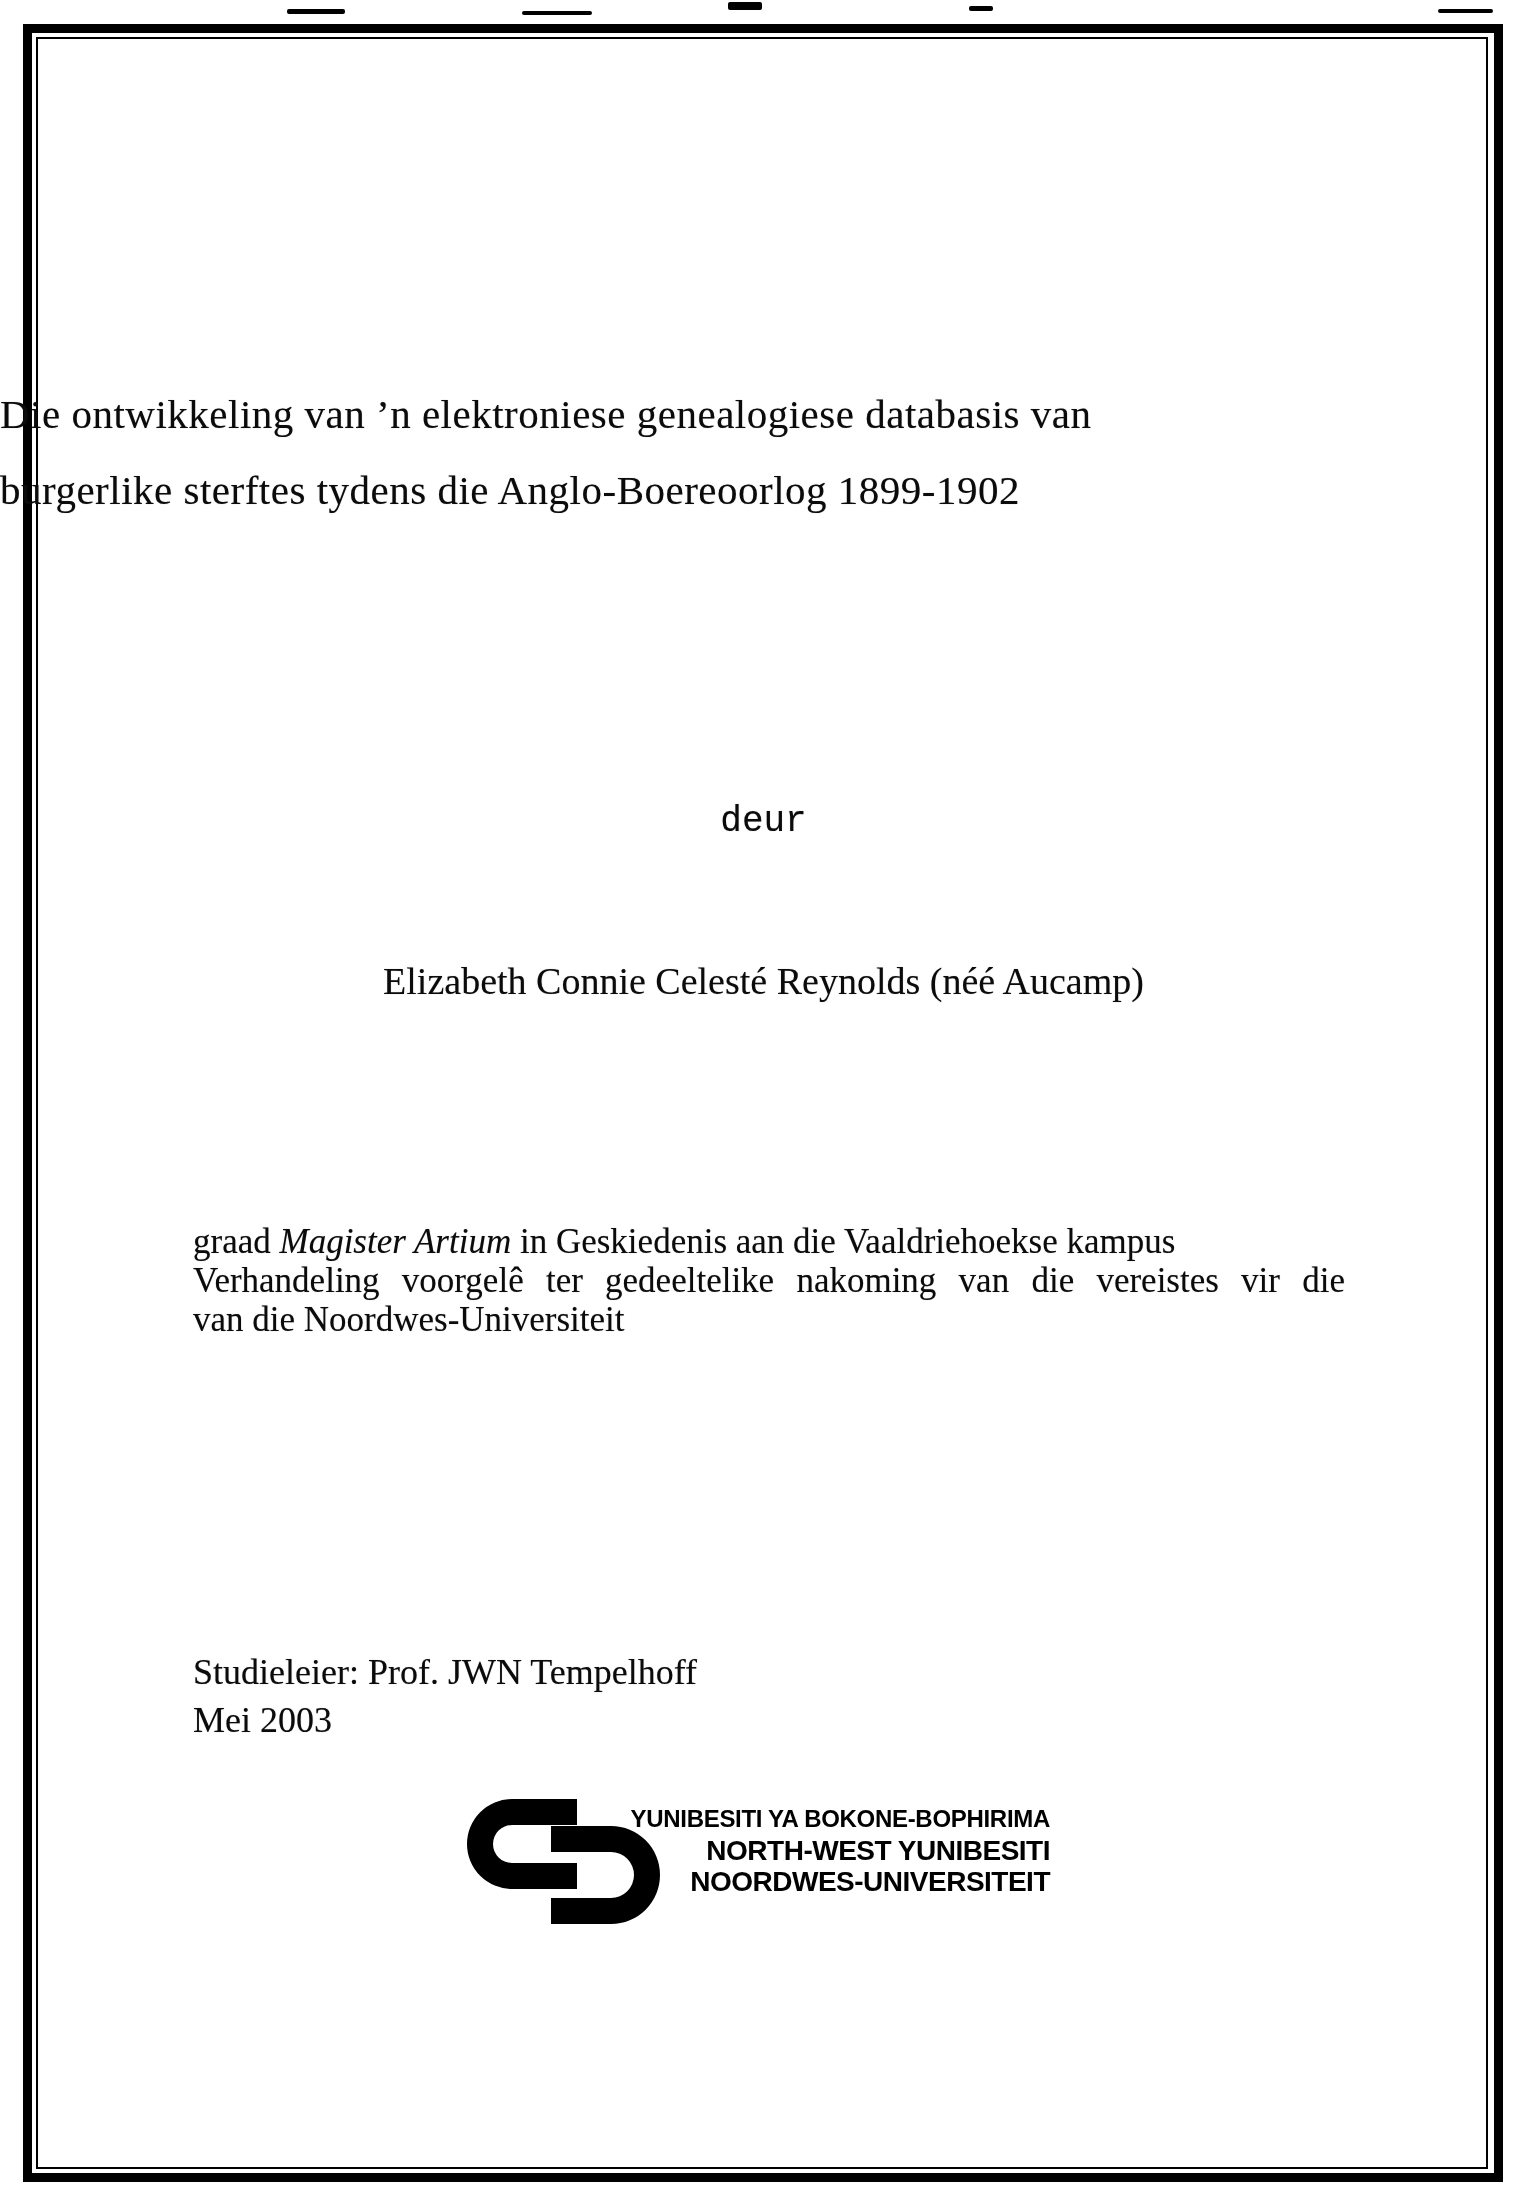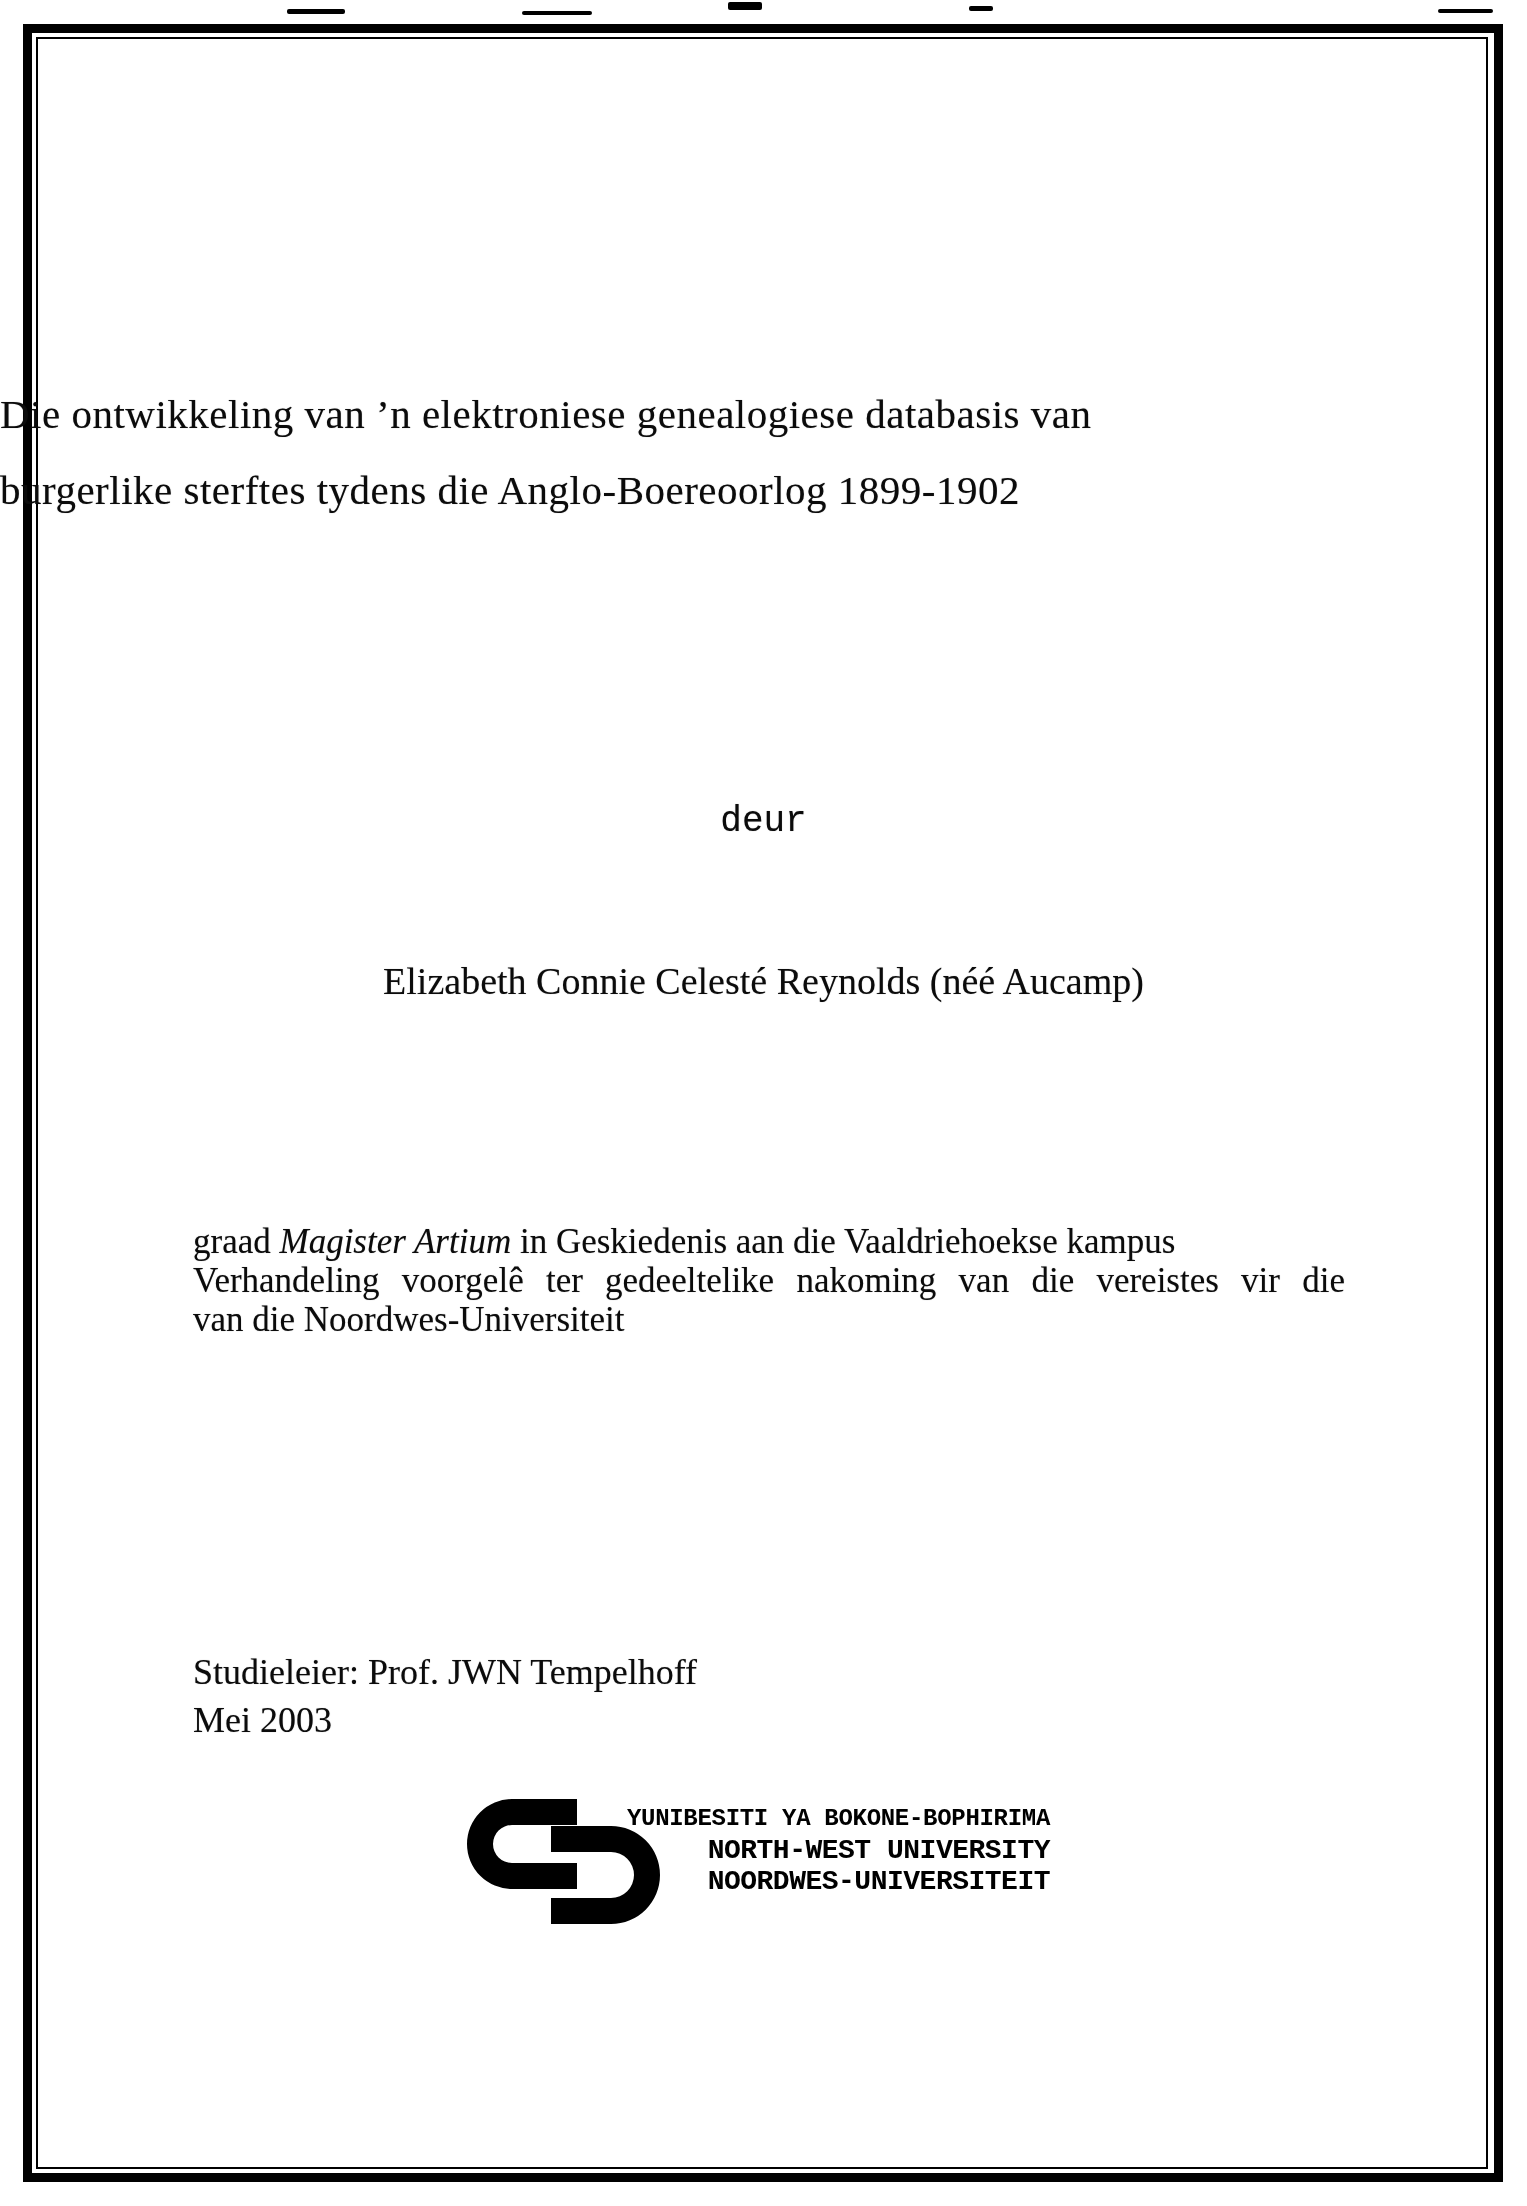--- a/index.html
+++ b/index.html
@@ -96,21 +96,21 @@
     top: 1799px;
   }
   .logo-mark path { fill: #000; }
 
   .logo-text {
     position: absolute;
     left: 590px;
     top: 1802px;
     width: 460px;
     text-align: right;
-    font-family: Liberation Mono, monospace;
+    font-family: Liberation Sans, sans-serif;
     font-weight: 700;
     color: #000;
     white-space: nowrap;
   }
   .lt1 { font-size: 24px; line-height: 33px; letter-spacing: -0.3px; }
   .lt23 { font-size: 28px; line-height: 31px; letter-spacing: -0.5px; }
 </style>
 </head>
 <body>
 
@@ -145,17 +145,17 @@
     <div>Mei 2003</div>
   </div>
 
   <svg class="logo-mark" width="193" height="126" viewBox="0 0 193 126" aria-hidden="true">
     <path d="M 110 0 H 45 A 45 45 0 0 0 45 90 H 110 V 64 H 45 A 19 19 0 0 1 45 26 H 110 Z"></path>
     <path d="M 84 125 H 144 A 49 49 0 0 0 144 27 H 84 V 53 H 144 A 23 23 0 0 1 144 99 H 84 Z"></path>
   </svg>
 
   <div class="logo-text">
     <div class="lt1">YUNIBESITI YA BOKONE-BOPHIRIMA</div>
-    <div class="lt23">NORTH-WEST UNIVERSITY</div>
+    <div class="lt23">NORTH-WEST YUNIBESITI</div>
     <div class="lt23">NOORDWES-UNIVERSITEIT</div>
   </div>
 
 </div>
 
 </body></html>

